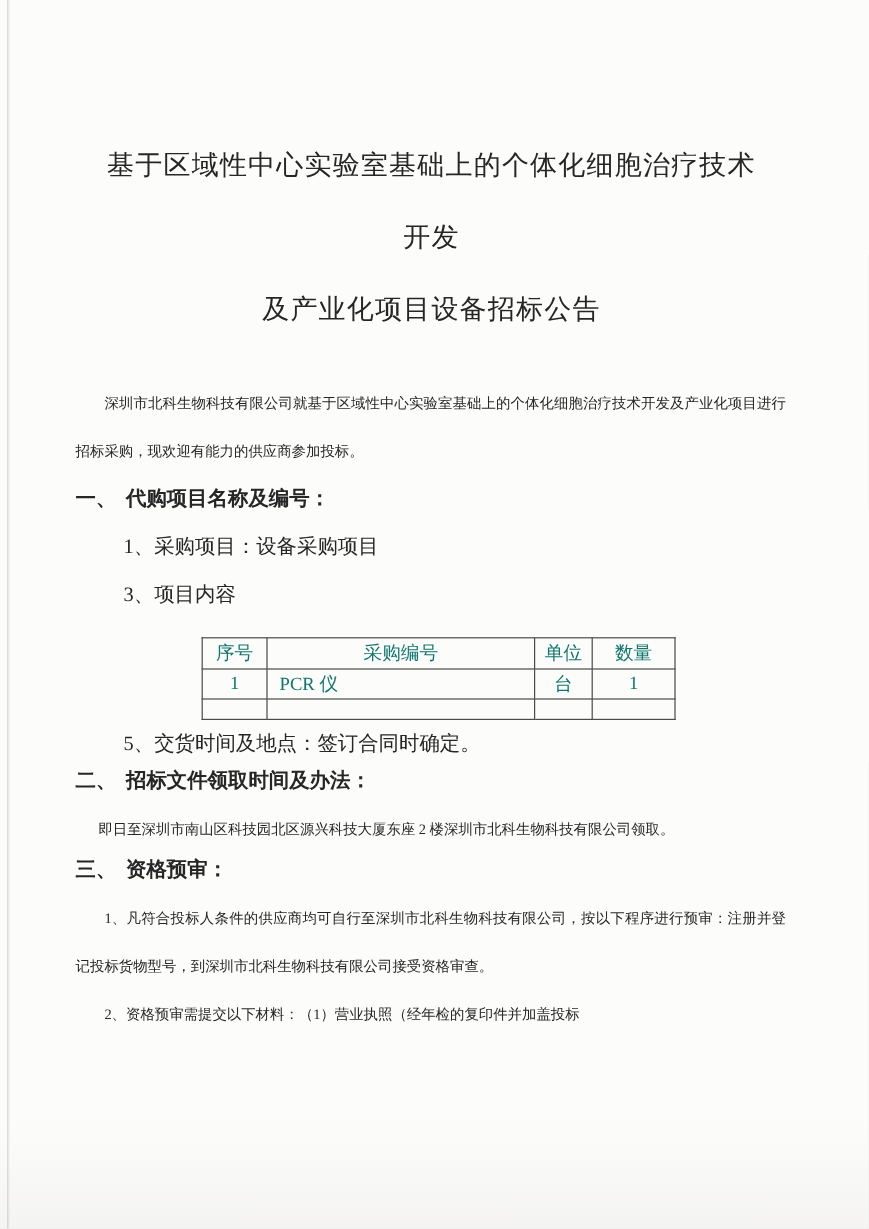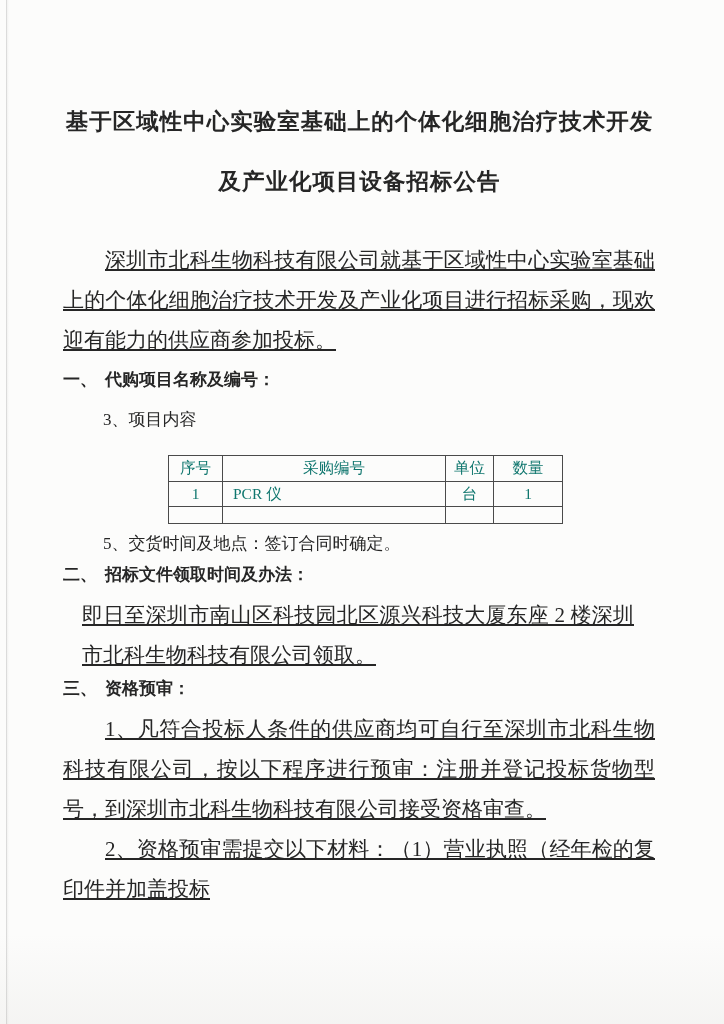--- a/index.html
+++ b/index.html
@@ -31,35 +31,34 @@
     height: 90px;
     background: linear-gradient(to top, rgba(180,175,170,0.10), transparent);
   }
   .content {
     position: relative;
     padding: 92px 68px 0 63px;
     box-sizing: border-box;
   }
 
   .doc-title {
-    margin: 0;
+    margin: 16px;
     font-size: 22.5px;
-    font-weight: bold;
+    font-weight: normal;
     line-height: 60px;
     text-align: center;
     letter-spacing: 1px;
   }
 
   .para {
     margin: 0;
-    font-size: 21px;
+    font-size: 12px;
     line-height: 40px;
     text-align: justify;
     width: 592px;
-    text-decoration: underline;
   }
   .intro {
     margin-top: 28px;
     text-indent: 2em;
   }
 
   .section-heading {
     margin: 0;
     font-size: 17px;
     font-weight: bold;
@@ -130,20 +129,21 @@
       <div>及产业化项目设备招标公告</div>
     </h1>
 
     <p class="para intro">深圳市北科生物科技有限公司就基于区域性中心实验室基础上的个体化细胞治疗技术开发及产业化项目进行招标采购，现欢迎有能力的供应商参加投标。</p>
 
     <div class="section-heading">
       <span class="sec-num">一、</span>
       <span>代购项目名称及编号：</span>
     </div>
 
+    <div class="numbered-item">1、采购项目：设备采购项目</div>
     <div class="numbered-item">3、项目内容</div>
 
     <table class="equip">
       <tbody>
         <tr class="hdr">
           <td class="c1">序号</td>
           <td class="c2">采购编号</td>
           <td class="c3">单位</td>
           <td class="c4">数量</td>
         </tr>

